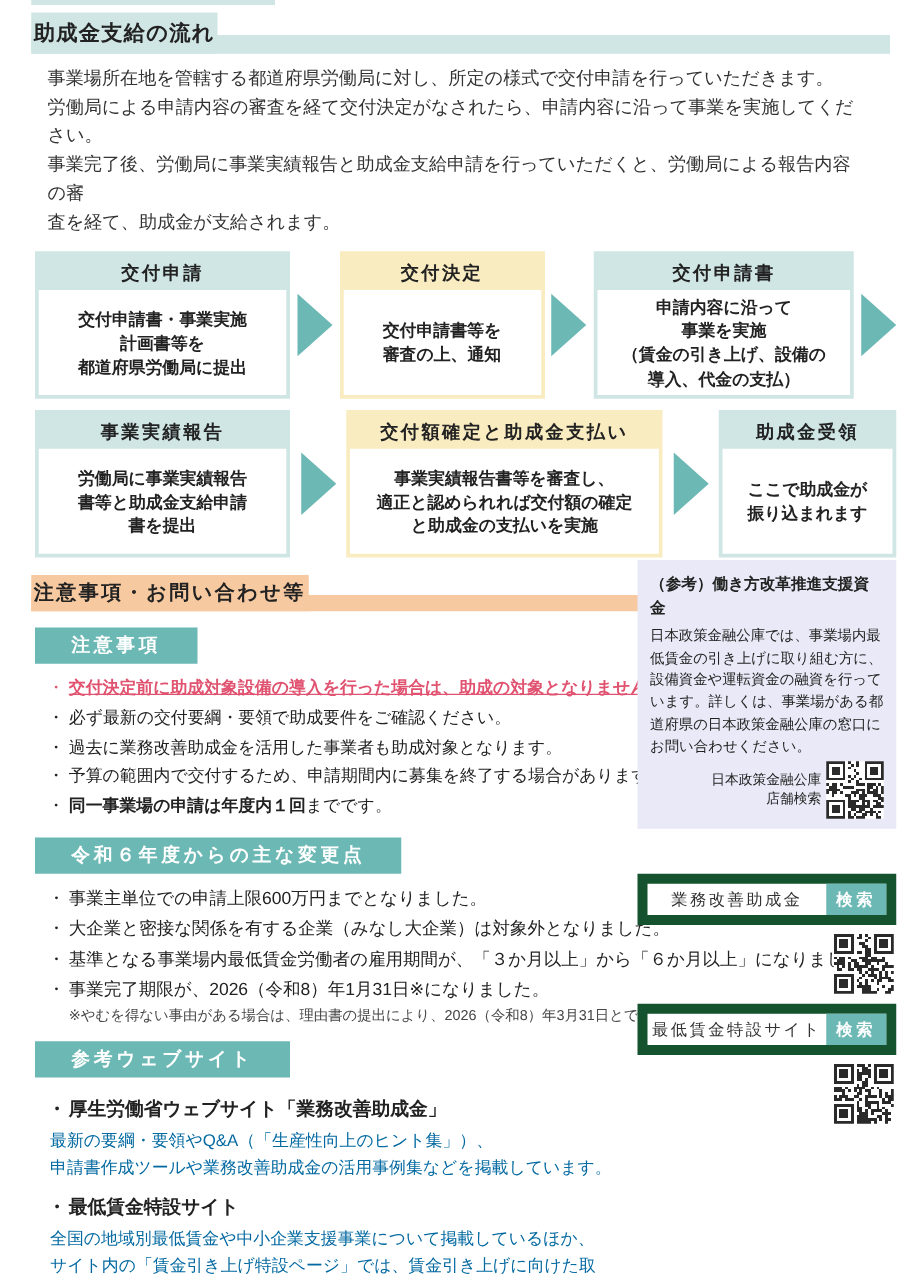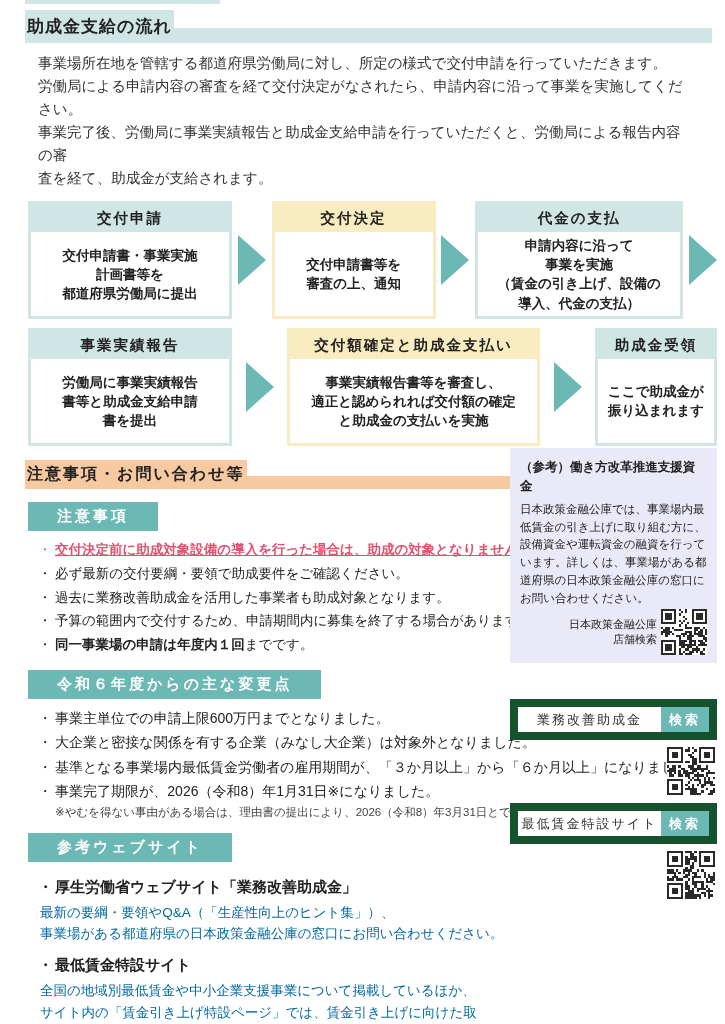--- a/index.html
+++ b/index.html
@@ -30,21 +30,21 @@
 
   
   .frow{display:flex;justify-content:space-between;align-items:center;margin:12px 8px 0 28px;height:118px;}
   .frow.r2{margin-top:9px;}
   .fbox{display:flex;flex-direction:column;height:100%;box-sizing:border-box;padding:3px;}
   .fbox.teal{background:var(--lt);} .fbox.yellow{background:var(--yl);}
   .fhead{height:28px;display:flex;align-items:center;justify-content:center;
          font-weight:bold;font-size:14.5px;letter-spacing:2px;}
   .fbody{flex:1;background:#fff;display:flex;flex-direction:column;justify-content:center;
          align-items:center;font-weight:bold;font-size:13.5px;line-height:1.42;white-space:nowrap;}
-  .w178{width:204px;} .w164{width:164px;} .w208{width:208px;} .w253{width:253px;} .w150{width:122px;}
+  .w178{width:204px;} .w164{width:164px;} .w208{width:208px;} .w253{width:253px;} .w150{width:142px;}
   .arrow{width:0;height:0;border-top:25px solid transparent;border-bottom:25px solid transparent;
          border-left:28px solid var(--teal);}
 
   
   .badge{display:inline-block;background:var(--teal);color:#fff;font-weight:bold;font-size:15px;
          letter-spacing:3px;padding:5px 29px;margin:13px 0 5px 28px;}
   .bullets{margin:2px 0 0 38px;}
   .bullet{display:flex;font-size:13.5px;line-height:1.75;white-space:nowrap;color:#222;}
   .bullet .mk{width:17px;flex:none;}
   .bullets.lg .bullet{font-size:14px;}
@@ -110,21 +110,21 @@
     <div class="arrow"></div>
     <div class="fbox yellow w164">
       <div class="fhead">交付決定</div>
       <div class="fbody">
         <div>交付申請書等を</div>
         <div>審査の上、通知</div>
       </div>
     </div>
     <div class="arrow"></div>
     <div class="fbox teal w208">
-      <div class="fhead">代金の支払</div>
+      <div class="fhead">交付申請書</div>
       <div class="fbody">
         <div>申請内容に沿って</div>
         <div>事業を実施</div>
         <div>（賃金の引き上げ、設備の</div>
         <div>導入、代金の支払）</div>
       </div>
     </div>
     <div class="arrow"></div>
   </div>
 
@@ -368,21 +368,21 @@
 
   
   <div class="badge">参考ウェブサイト</div>
   <div class="wsitem">
     <div class="wstitle">
         <span class="mk">・</span>
       <span>厚生労働省ウェブサイト「業務改善助成金」</span>
       </div>
     <div class="wsdesc">
       <div>最新の要綱・要領やQ&amp;A（「生産性向上のヒント集」）、</div>
-      <div>事業場がある都道府県の日本政策金融公庫の窓口にお問い合わせください。</div>
+      <div>申請書作成ツールや業務改善助成金の活用事例集などを掲載しています。</div>
     </div>
   </div>
   <div class="wsitem">
     <div class="wstitle">
         <span class="mk">・</span>
       <span>最低賃金特設サイト</span>
       </div>
     <div class="wsdesc">
       <div>全国の地域別最低賃金や中小企業支援事業について掲載しているほか、</div>
       <div>サイト内の「賃金引き上げ特設ページ」では、賃金引き上げに向けた取</div>

